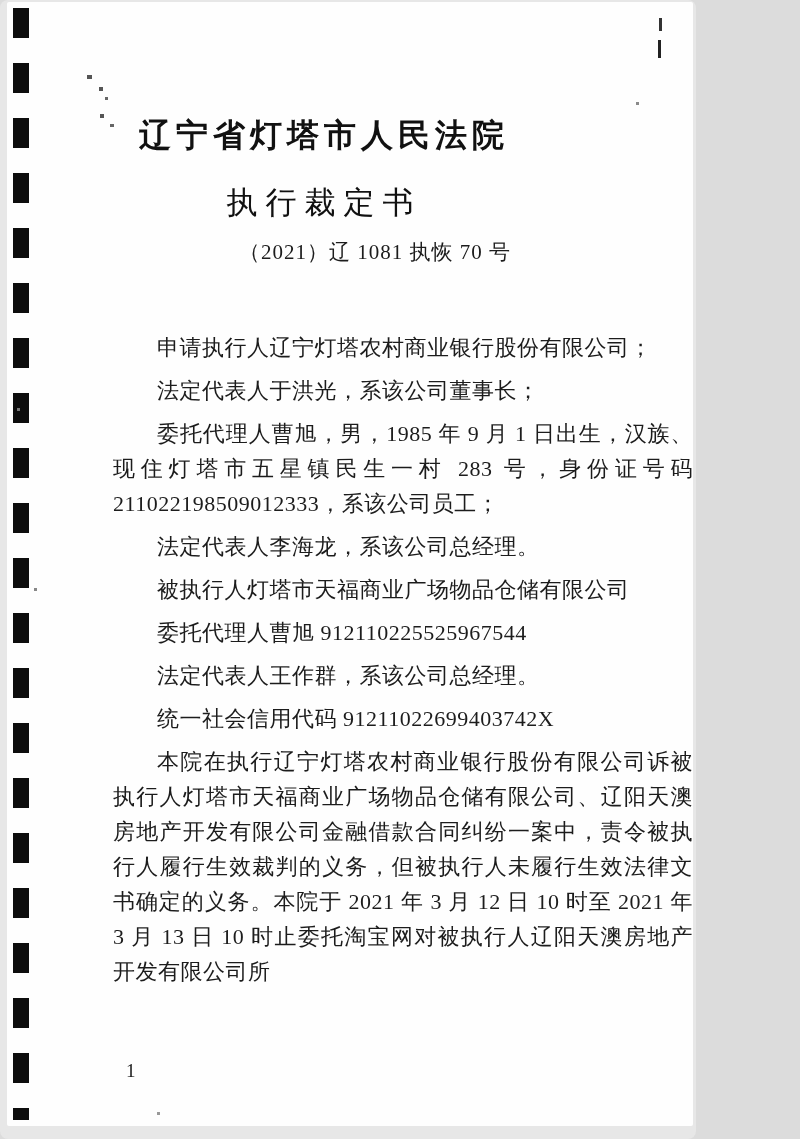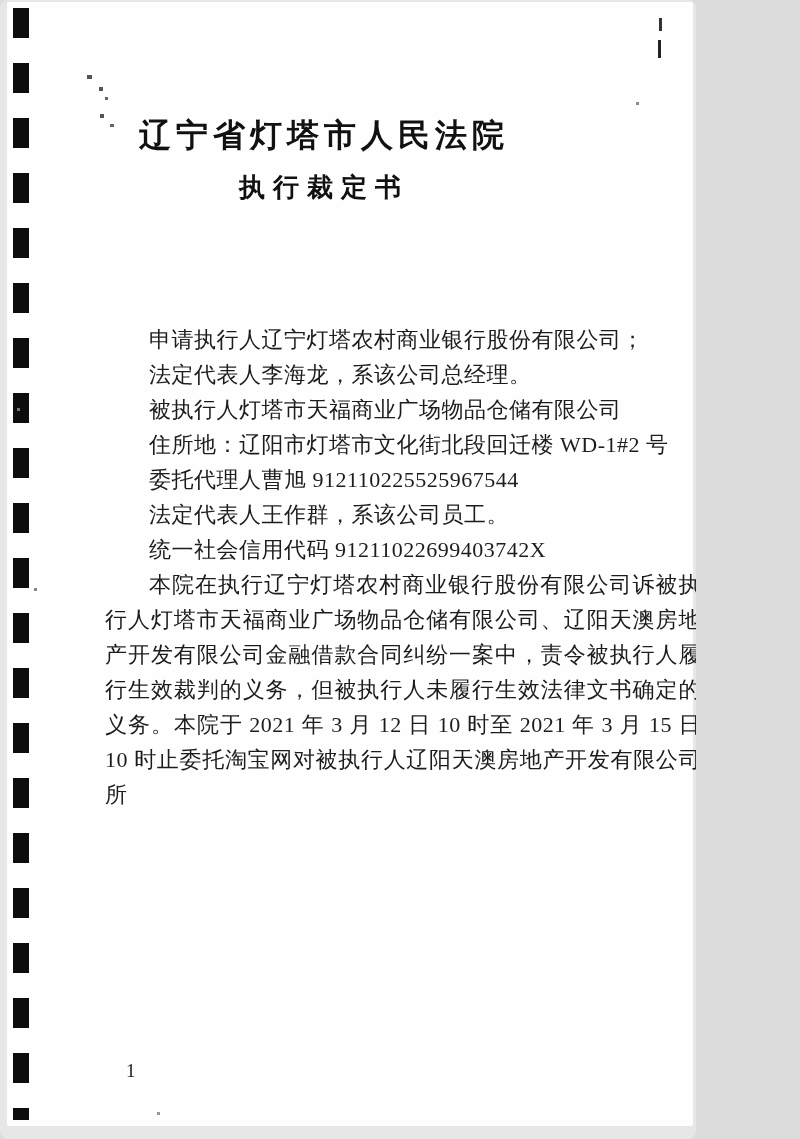--- a/index.html
+++ b/index.html
@@ -49,24 +49,24 @@
     font-size: 32px;
     font-weight: 700;
     letter-spacing: 5px;
     color: #111111;
   }
   .doc-title {
     position: absolute;
     top: 168px;
     left: 0;
     right: 52px;
-    margin: 0;
+    margin: 12px;
     text-align: center;
-    font-size: 26px;
-    font-weight: 700;
+    font-size: 31px;
+    font-weight: 400;
     letter-spacing: 8px;
     color: #111111;
   }
   .case-number {
     position: absolute;
     top: 236px;
     left: 0;
     right: 182px;
     text-align: right;
     font-size: 21px;
@@ -74,21 +74,21 @@
     color: #1c1c1c;
   }
   .content {
     position: absolute;
     top: 320px;
     left: 98px;
     width: 596px;
     color: #1c1c1c;
   }
   .content p {
-    margin: 0;
+    margin: 8px;
     font-size: 22px;
     line-height: 35px;
     letter-spacing: 0.5px;
     text-indent: 2em;
     text-align: justify;
     text-justify: inter-character;
   }
   .page-number {
     position: absolute;
     left: 119px;
@@ -114,30 +114,32 @@
 </head>
 <body>
 
 <div class="scan">
   <div class="page">
 
     <div class="binding"></div>
 
     <h1 class="court-name">辽宁省灯塔市人民法院</h1>
     <h2 class="doc-title">执行裁定书</h2>
+    <div class="case-number">（2021）辽 1081 执恢 70 号</div>
 
     <div class="content">
       <p>申请执行人辽宁灯塔农村商业银行股份有限公司；</p>
+      <p>法定代表人于洪光，系该公司董事长；</p>
+      <p>委托代理人曹旭，男，1985 年 9 月 1 日出生，汉族、现住灯塔市五星镇民生一村 283 号，身份证号码 211022198509012333，系该公司员工；</p>
       <p>法定代表人李海龙，系该公司总经理。</p>
       <p>被执行人灯塔市天福商业广场物品仓储有限公司</p>
-      <p>住所地：辽阳市灯塔市文化街北段回迁楼 WD-1#2 号</p>
       <p>委托代理人曹旭 912110225525967544</p>
-      <p>法定代表人王作群，系该公司员工。</p>
+      <p>法定代表人王作群，系该公司总经理。</p>
       <p>统一社会信用代码 91211022699403742X</p>
-      <p>本院在执行辽宁灯塔农村商业银行股份有限公司诉被执行人灯塔市天福商业广场物品仓储有限公司、辽阳天澳房地产开发有限公司金融借款合同纠纷一案中，责令被执行人履行生效裁判的义务，但被执行人未履行生效法律文书确定的义务。本院于 2021 年 3 月 12 日 10 时至 2021 年 3 月 15 日 10 时止委托淘宝网对被执行人辽阳天澳房地产开发有限公司所</p>
+      <p>本院在执行辽宁灯塔农村商业银行股份有限公司诉被执行人灯塔市天福商业广场物品仓储有限公司、辽阳天澳房地产开发有限公司金融借款合同纠纷一案中，责令被执行人履行生效裁判的义务，但被执行人未履行生效法律文书确定的义务。本院于 2021 年 3 月 12 日 10 时至 2021 年 3 月 13 日 10 时止委托淘宝网对被执行人辽阳天澳房地产开发有限公司所</p>
     </div>
 
     <div class="page-number">1</div>
 
     <div class="speck sp1"></div>
     <div class="speck sp2"></div>
     <div class="speck sp3"></div>
     <div class="speck sp4"></div>
     <div class="speck sp5"></div>
     <div class="speck sp6"></div>

